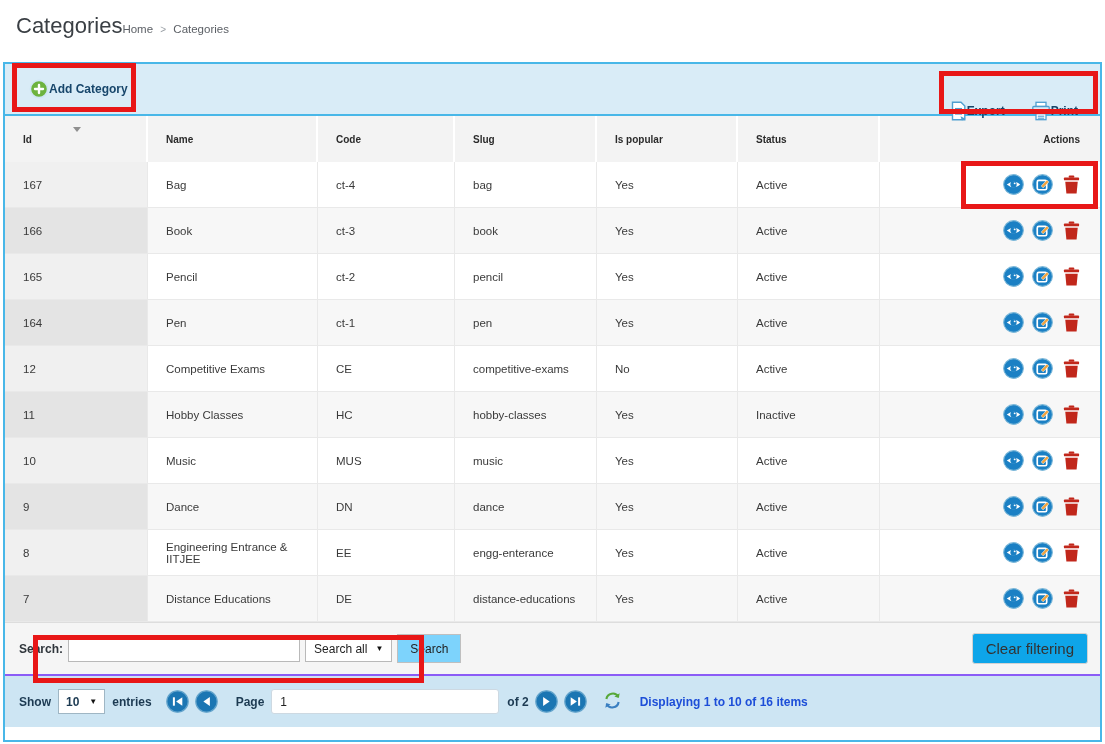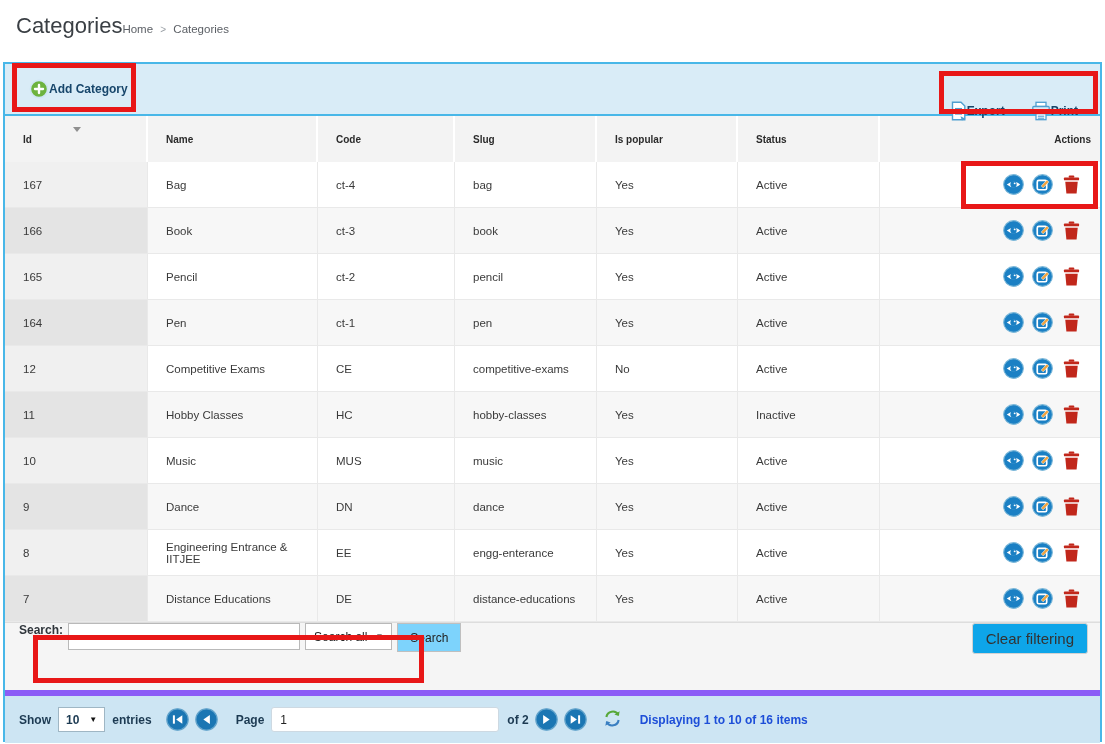--- a/index.html
+++ b/index.html
@@ -20,49 +20,49 @@
   .toolbar { height:52px; background:#d9ecf7; border-bottom:2px solid #48b7e8;
     display:flex; align-items:center; justify-content:space-between; padding:0 22px 0 24px; }
   .tool-btn { display:flex; align-items:center; cursor:pointer;
     font-size:12px; font-weight:700; color:#17466b; }
   .toolbar-right { display:flex; align-items:center; gap:26px;margin-top:43px; }
   .tool-btn svg { display:block; }
 
   
   .thead { height:46px; background:#f3f3f3; display:flex; font-size:10px; font-weight:700; color:#2b2b2b; }
   .th { display:flex; align-items:center; padding-left:18px; border-right:2px solid #fff; position:relative; cursor:pointer; }
-  .th:last-child { border-right:none; justify-content:flex-end; padding-right:9px; }
+  .th:last-child { border-right:none; justify-content:flex-end; padding-right:20px; }
   .sort-arrow { position:absolute; left:68px; top:11px; width:0; height:0;
     border-left:4px solid transparent; border-right:4px solid transparent; border-top:5px solid #8f8f8f; }
   .col-id{width:143px} .col-name{width:170px} .col-code{width:137px} .col-slug{width:142px}
   .col-pop{width:141px} .col-status{width:142px} .col-actions{flex:1}
 
   .tr { height:46px; display:flex; background:#fff; font-size:11.5px; color:#3a3a3a; }
   .td { display:flex; align-items:center; padding-left:18px; border-right:1px solid #e9e9e9; border-bottom:1px solid #e9e9e9; }
   .td:last-child { border-right:none; justify-content:flex-end; padding-right:18px; gap:8px; }
   .td.col-id { background:#f0f0f0; }
   .tr.even { background:#f7f7f7; }
   .tr.even .td.col-id { background:#e4e4e4; }
   .action-btn { width:21px; height:21px; cursor:pointer; display:flex; align-items:center; justify-content:center; }
 
   
-  .search-row { height:68px; background:#f5f5f5; border-top:1px solid #ddd;
-    display:flex; align-items:flex-start; padding:0 12px 0 14px; font-size:12px; }
+  .search-row { height:52px; background:#f5f5f5; border-top:1px solid #ddd;
+    display:flex; align-items:center; padding:0 12px 0 14px; font-size:12px; }
   .search-label { font-weight:600; color:#30363c; margin-right:5px; }
   .search-input { width:232px; height:27px; border:1px solid #b9b9b9; background:#fff; padding:0 6px; font-size:12px; }
   .fake-select { height:27px; background:#fff; border:1px solid #b9b9b9; display:flex; align-items:center;
     gap:8px; padding:0 8px; font-size:12px; color:#222; cursor:pointer; margin-left:5px; }
   .fake-select .caret { font-size:8px; color:#111; }
   .search-btn { height:29px; margin-left:5px; padding:0 12px; background:#7dd3fc; border:1px solid #bfbfbf;
     font-size:12px; color:#222; cursor:pointer; }
   .clear-btn { margin-left:auto; height:31px; padding:0 13px; background:#0ea5e9; border:1px solid #d2d2d2;
     border-radius:3px; font-size:15px; color:#333; cursor:pointer; }
 
   
-  .pagination { height:53px; background:#cde5f3; border-top:6px solid #8b5cf6;
+  .pagination { height:53px; background:#cde5f3; border-top:2px solid #8b5cf6;
     display:flex; align-items:center; padding:0 14px; font-size:12px; color:#1c3a52; font-weight:600; }
   .pg-select { height:25px; background:#fff; border:1px solid #9fb6c4; display:flex; align-items:center;
     gap:10px; padding:0 7px; margin:0 7px; cursor:pointer; }
   .pg-select .caret { font-size:8px; color:#111; }
   .circle-btn { width:23px; height:23px; margin-left:6px; cursor:pointer; }
   .circle-btn svg{ display:block; }
   .page-input { width:228px; height:25px; border:1px solid #cdd9e2; border-radius:3px; background:#fff;
     margin:0 8px 0 7px; padding:0 8px; font-size:12px; color:#222; }
   .pg-label { margin-left:18px; }
   .refresh { margin-left:16px; cursor:pointer; }

